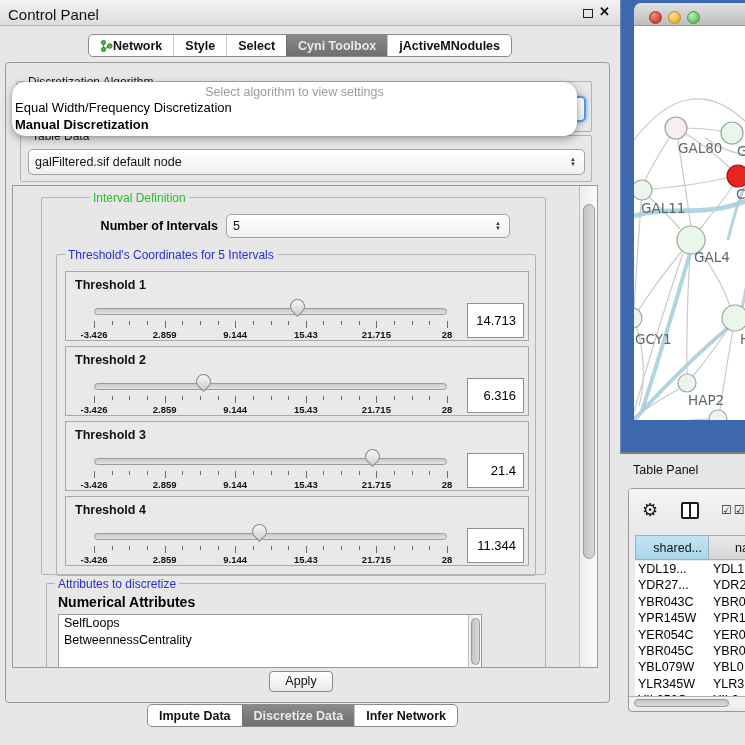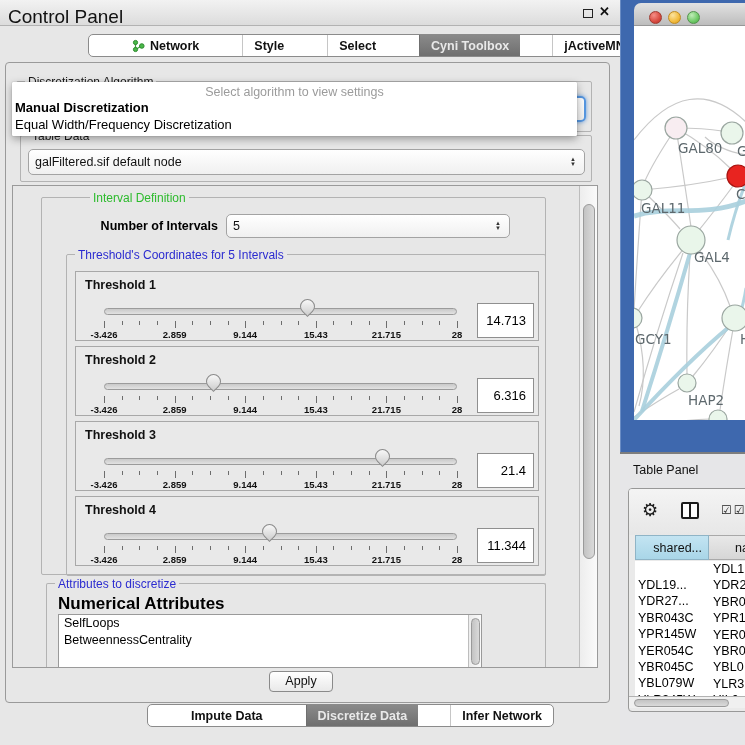--- a/index.html
+++ b/index.html
@@ -4,28 +4,28 @@
 <style>
   * { margin:0; padding:0; box-sizing:border-box; }
   html,body { width:745px; height:745px; }
   body { font-family:"Liberation Sans", sans-serif; background:#e7e7e7; }
   #root { position:relative; width:745px; height:745px; overflow:hidden; background:#e7e7e7; }
 
   
   #control-panel { position:absolute; left:0; top:0; width:620px; height:745px; background:#e7e7e7; }
   .cp-titlebar { position:absolute; left:0; top:0; width:620px; height:26px;
     background:linear-gradient(#f2f2f2,#dcdcdc); border-bottom:1px solid #b2b2b2; }
-  .cp-title { position:absolute; left:8px; top:6px; font-size:19px; color:#111; }
+  .cp-title { position:absolute; left:8px; top:6px; font-size:15px; color:#111; }
   .float-icon { position:absolute; left:583px; top:9px; width:10px; height:9px; border:1.5px solid #222; background:transparent; }
   .close-icon { position:absolute; left:599px; top:4px; font-size:13px; font-weight:bold; color:#111; }
 
   
   .tabstrip { position:absolute; display:flex; background:#fff; border:1px solid #8b8b8b;
     border-radius:5px; overflow:hidden; font-size:12.5px; font-weight:bold; color:#111; height:23px; }
-  .tabseg { padding:0 11px; display:flex; align-items:center; gap:5px; border-left:1px solid #c6c6c6; white-space:nowrap;margin-left:32px; }
+  .tabseg { padding:0 11px; display:flex; align-items:center; border-left:1px solid #c6c6c6; white-space:nowrap; }
   .tabseg:first-child { border-left:none; }
   .tabseg.sel { background:linear-gradient(#8a8a8a,#6f6f6f); color:#e9e9e9; border-left-color:#6f6f6f; }
   #top-tabs { left:88px; top:34px; }
   #bottom-tabs { left:147px; top:704px; }
 
   
   .cp-pane { position:absolute; left:5px; top:62px; width:605px; height:641px;
     border:1px solid #9a9a9a; border-radius:4px; background:#e7e7e7; }
 
   .groupbox { position:absolute; border:1px solid #b3b3b3; border-radius:2px; }
@@ -33,21 +33,21 @@
 
   .combo { position:absolute; background:linear-gradient(#ffffff,#f0f0f0); border:1px solid #a3a3a3;
     border-radius:5px; font-size:12.5px; color:#111; }
   .combo .val { position:absolute; left:6px; top:50%; transform:translateY(-50%); white-space:nowrap; }
   .combo .spin { position:absolute; right:8px; top:50%; transform:translateY(-50%);
     display:flex; flex-direction:column; align-items:center; font-size:6px; line-height:5px; color:#333; letter-spacing:0; }
   .combo.focusring { border:2px solid #5596e0; box-shadow:0 0 4px rgba(85,150,224,.9); }
 
   
   #algo-popup { position:absolute; left:12px; top:82px; width:565px; height:54px; background:#fff;
-    border-radius:1px; box-shadow:0 3px 8px rgba(0,0,0,.35), 0 0 1px rgba(0,0,0,.4); z-index:30; overflow:hidden; }
+    border-radius:13px; box-shadow:0 3px 8px rgba(0,0,0,.35), 0 0 1px rgba(0,0,0,.4); z-index:30; overflow:hidden; }
   #algo-popup .prompt { text-align:center; color:#9b9b9b; font-size:12.5px; height:17px; padding-top:3px; }
   #algo-popup .opt { font-size:13px; color:#000; padding:1px 3px; height:17px; }
   #algo-popup .opt.sel { font-weight:bold; }
 
   
   #scrollpane { position:absolute; left:12px; top:185px; width:586px; height:483px;
     border:1px solid #9a9a9a; background:#e7e7e7; overflow:hidden; }
   .sb-v { position:absolute; background:linear-gradient(to right,#ededed,#fafafa); border-left:1px solid #bdbdbd; }
   .sb-thumb-v { position:absolute; background:linear-gradient(to right,#c3c3c3,#dadada); border:1px solid #9a9a9a; border-radius:7px; }
 
@@ -94,21 +94,21 @@
   .gear-ic { position:absolute; left:13px; top:10px; font-size:18px; color:#1c1c1c; }
   .cols-ic { position:absolute; left:52px; top:13px; width:18px; height:17px; border:2px solid #1c1c1c; border-radius:2px; background:#fff; }
   .cols-ic::after { content:""; position:absolute; left:6px; top:0; width:2px; height:13px; background:#1c1c1c; }
   .checks-ic { position:absolute; left:92px; top:14px; font-size:12px; color:#1c1c1c; letter-spacing:2px; white-space:nowrap; }
   .tp-header { position:absolute; left:0; top:46px; width:100%; height:26px; }
   .tp-hcell { position:absolute; top:0; height:25px; font-size:12.5px; color:#111; line-height:25px; }
   .tp-hcell.c1 { left:6px; width:74px; background:linear-gradient(#c3e4f2,#a9d6e8); border:1px solid #8fb4c6; text-align:right; padding-right:6px; }
   .tp-hcell.c2 { left:80px; width:90px; background:linear-gradient(#e8e8e8,#d6d6d6); border:1px solid #a9a9a9; border-left:none; padding-left:26px; }
   .tp-rows { position:absolute; left:6px; top:72px; width:164px; height:135px; background:#fff; overflow:hidden; }
   .tp-row { height:16.4px; line-height:16.4px; font-size:12.5px; color:#000; position:relative; white-space:nowrap; }
-  .tp-c1 { position:absolute; left:3px;margin-top:16px; }
+  .tp-c1 { position:absolute; left:3px; }
   .tp-c2 { position:absolute; left:78px; }
   .tp-hsb { position:absolute; left:0; top:207px; width:100%; height:12px; background:#f0f0f0; border-top:1px solid #b2b2b2; }
   .tp-hsb .hthumb { position:absolute; left:5px; top:1.5px; width:95px; height:8px; border-radius:5px;
     background:linear-gradient(#c3c3c3,#dadada); border:1px solid #9a9a9a; }
 
   .bold { font-weight:bold; }
   .green-t { color:#2dbb2d;margin-left:40px; }
   .blue-t { color:#2b2bd0; }
   .dark-t { color:#1a1a1a; }
 </style>
@@ -158,22 +158,22 @@
     <div class="combo focusring" style="left:24px; top:96px; width:562px; height:26px;">
       <span class="spin">
           <span>▲</span>
           <span>▼</span>
         </span>
     </div>
 
     <div id="algo-popup">
       <div class="prompt">Select algorithm to view settings</div>
       <div id="algo-options">
+          <div class="opt">Equal Width/Frequency Discretization</div>
           <div class="opt sel">Manual Discretization</div>
-          <div class="opt">Equal Width/Frequency Discretization</div>
         </div>
     </div>
 
     <div class="groupbox" style="left:20px; top:135px; width:572px; height:47px;">
       <span class="grouptitle dark-t">Table Data</span>
     </div>
     <div class="combo" style="left:28px; top:149px; width:557px; height:26px;">
       <span class="val">galFiltered.sif default node</span>
       <span class="spin">
           <span>▲</span>
@@ -188,21 +188,21 @@
 
         <span class="bold" style="position:absolute; left:20px; top:21px; width:156px; text-align:right; font-size:12.5px;">Number of Intervals</span>
         <div class="combo" style="left:184px; top:16px; width:284px; height:24px;">
           <span class="val">5</span>
           <span class="spin">
               <span>▲</span>
               <span>▼</span>
             </span>
         </div>
 
-        <div class="groupbox" style="left:14px; top:56px; width:480px; height:322px; position:absolute;margin-left:10px;">
+        <div class="groupbox" style="left:14px; top:56px; width:480px; height:322px; position:absolute;">
           <span class="grouptitle blue-t">Threshold's Coordinates for 5 Intervals</span>
           <div id="thresholds-body" style="position:absolute; left:0; top:16px; width:480px;">
               <div class="th-panel">
                 <div class="th-label">Threshold 1</div>
                 <div class="track"></div>
                 <div class="tick major" style="left: 28px;"></div>
                 <div class="tick" style="left: 45.65px;"></div>
                 <div class="tick" style="left: 63.3px;"></div>
                 <div class="tick" style="left: 80.95px;"></div>
                 <div class="tick major" style="left: 98.6px;"></div>
@@ -329,21 +329,21 @@
                 <div class="scale-label" style="left: 351px;">28</div>
                 <div class="thumb" style="left: 186.408px;"></div>
                 <div class="valuebox">11.344</div>
               </div>
             </div>
         </div>
       </div>
 
       <div class="groupbox" style="left:33px; top:397px; width:500px; height:110px; position:absolute; border-bottom:none;">
         <span class="grouptitle blue-t">Attributes to discretize</span>
-        <span class="bold" style="position:absolute; left:11px; top:10px; font-size:17px;">Numerical Attributes</span>
+        <span class="bold" style="position:absolute; left:11px; top:10px; font-size:14px;">Numerical Attributes</span>
         <div class="listbox" style="left:11px; top:30px; width:424px; height:80px;">
           <div id="attr-items">
               <div class="listrow">SelfLoops</div>
               <div class="listrow">BetweennessCentrality</div>
             </div>
           <div class="sb-v" style="right:0; top:0; width:13px; height:80px;">
             <div class="sb-thumb-v" style="left:1.5px; top:3px; width:9px; height:47px;"></div>
           </div>
         </div>
       </div>

